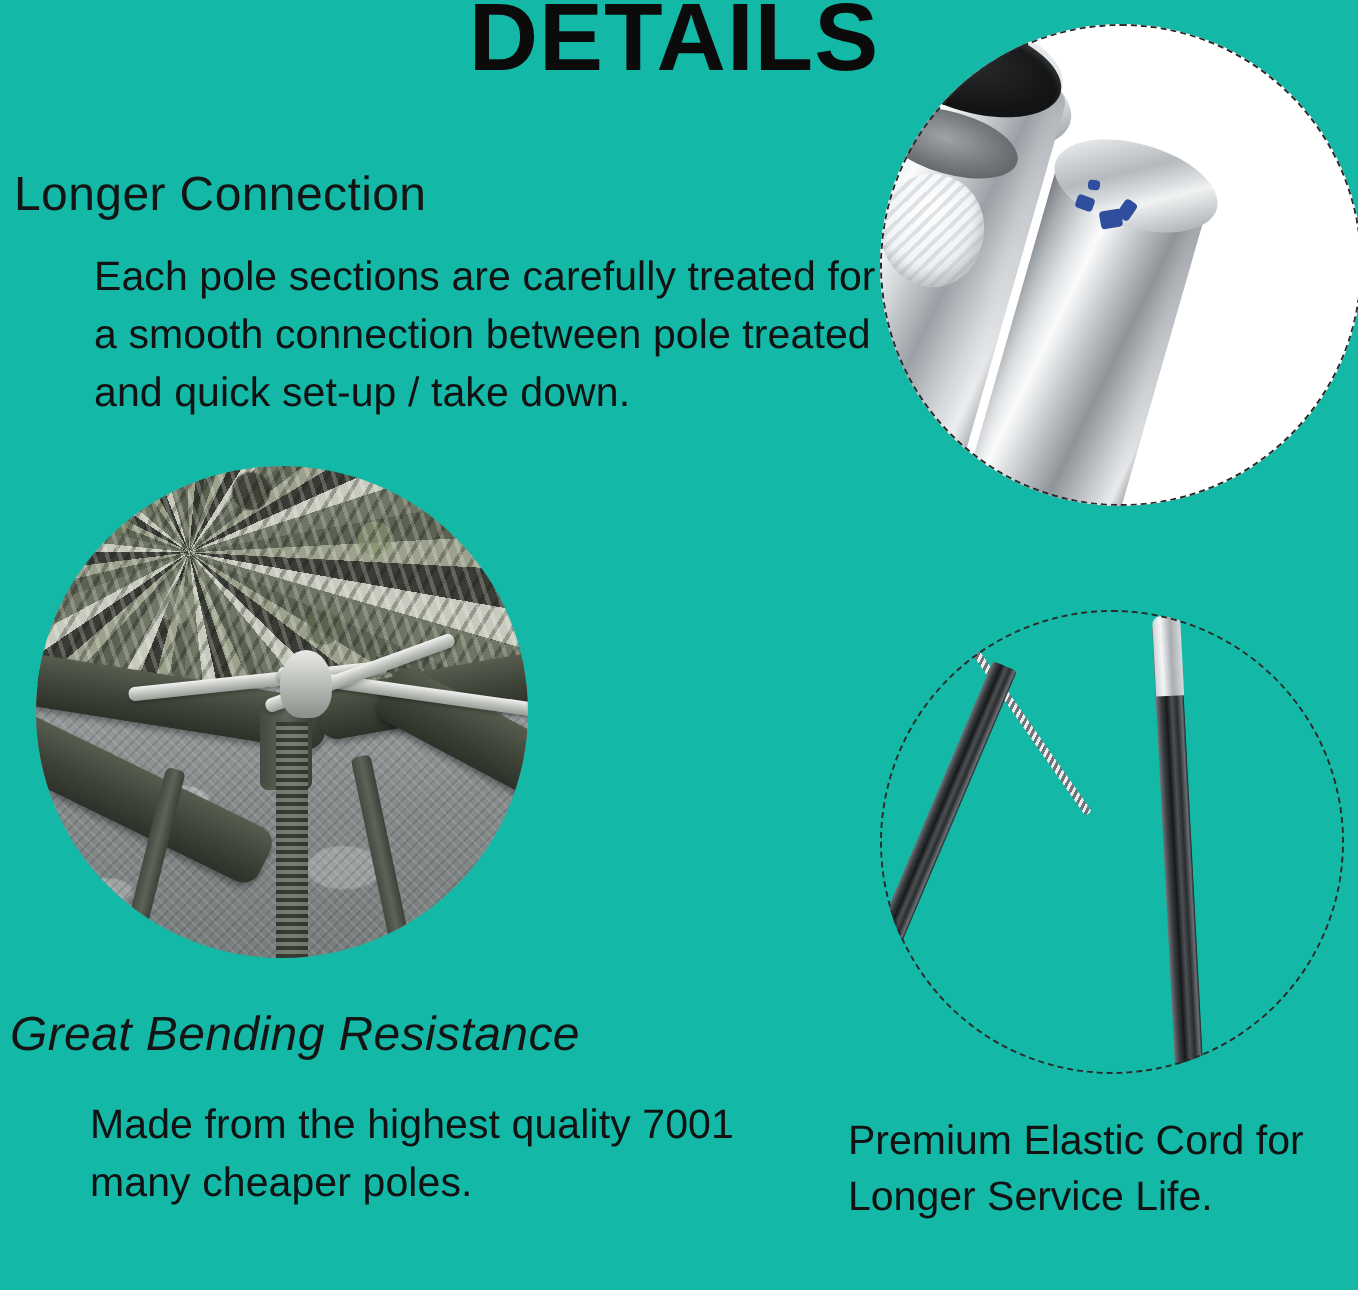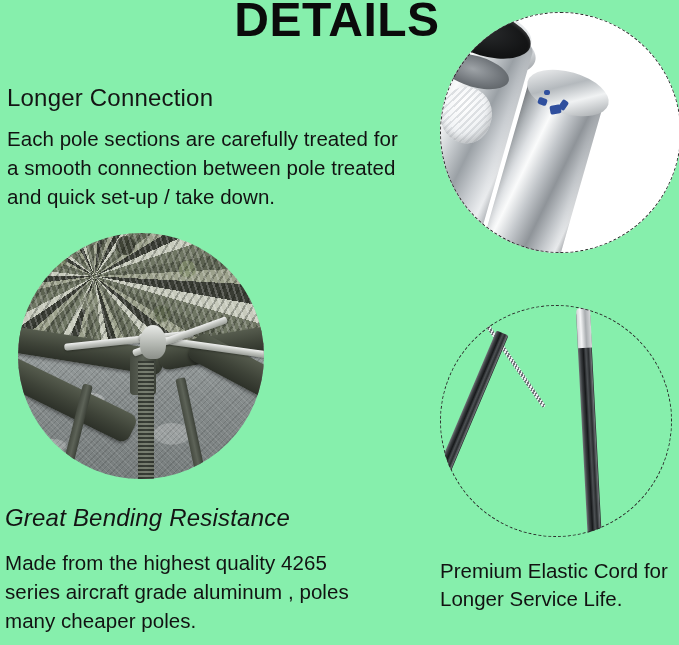--- a/index.html
+++ b/index.html
@@ -9,21 +9,21 @@
     background: #ffffff;
   }
   body {
     font-family: "Liberation Sans", "DejaVu Sans", sans-serif;
     color: #000000;
   }
   #page {
     position: relative;
     width: 679px;
     height: 645px;
-    background: #86efac;
+    background: #14b8a6;
     overflow: hidden;
   }
 
   
   #page-title {
     position: absolute;
     left: 222px;
     top: -6px;
     width: 230px;
     text-align: center;
@@ -43,32 +43,33 @@
     letter-spacing: 0.2px;
     color: #141414;
     white-space: nowrap;
   }
   .body-text {
     position: absolute;
     font-size: 20.5px;
     line-height: 29px;
     color: #121212;
     letter-spacing: 0.05px;
+    margin-left: 40px;
   }
   .body-text .ln { display: block; white-space: nowrap; }
 
   #smooth-heading { left: 7px;  top: 84px; }
   #smooth-body    { left: 7px;  top: 124px; width: 430px; }
 
   #bending-heading { left: 5px; top: 504px; font-style: italic; }
   #bending-body    { left: 5px; top: 548px; width: 400px; }
 
   #cord-caption {
     position: absolute;
-    left: 440px;
+    left: 424px;
     top: 557px;
     width: 235px;
     font-size: 20.5px;
     line-height: 28px;
     color: #121212;
   }
   #cord-caption .ln { display: block; white-space: nowrap; }
 
   
   .photo-circle {
@@ -309,22 +310,21 @@
 
   <div id="smooth-body" class="body-text">
     <span class="ln">Each pole sections are carefully treated for</span>
     <span class="ln">a smooth connection between pole treated</span>
     <span class="ln">and quick set-up / take down.</span>
   </div>
 
   <div id="bending-heading" class="heading">Great Bending Resistance</div>
 
   <div id="bending-body" class="body-text">
-    <span class="ln">Made from the highest quality 4265</span>
-    <span class="ln">series aircraft grade aluminum , poles</span>
+    <span class="ln">Made from the highest quality 7001</span>
     <span class="ln">many cheaper poles.</span>
   </div>
 
   <div id="cord-caption">
     <span class="ln">Premium Elastic Cord for</span>
     <span class="ln">Longer Service Life.</span>
   </div>
 
   <div id="photo-tubes" class="photo-circle">
     <div class="scene">

